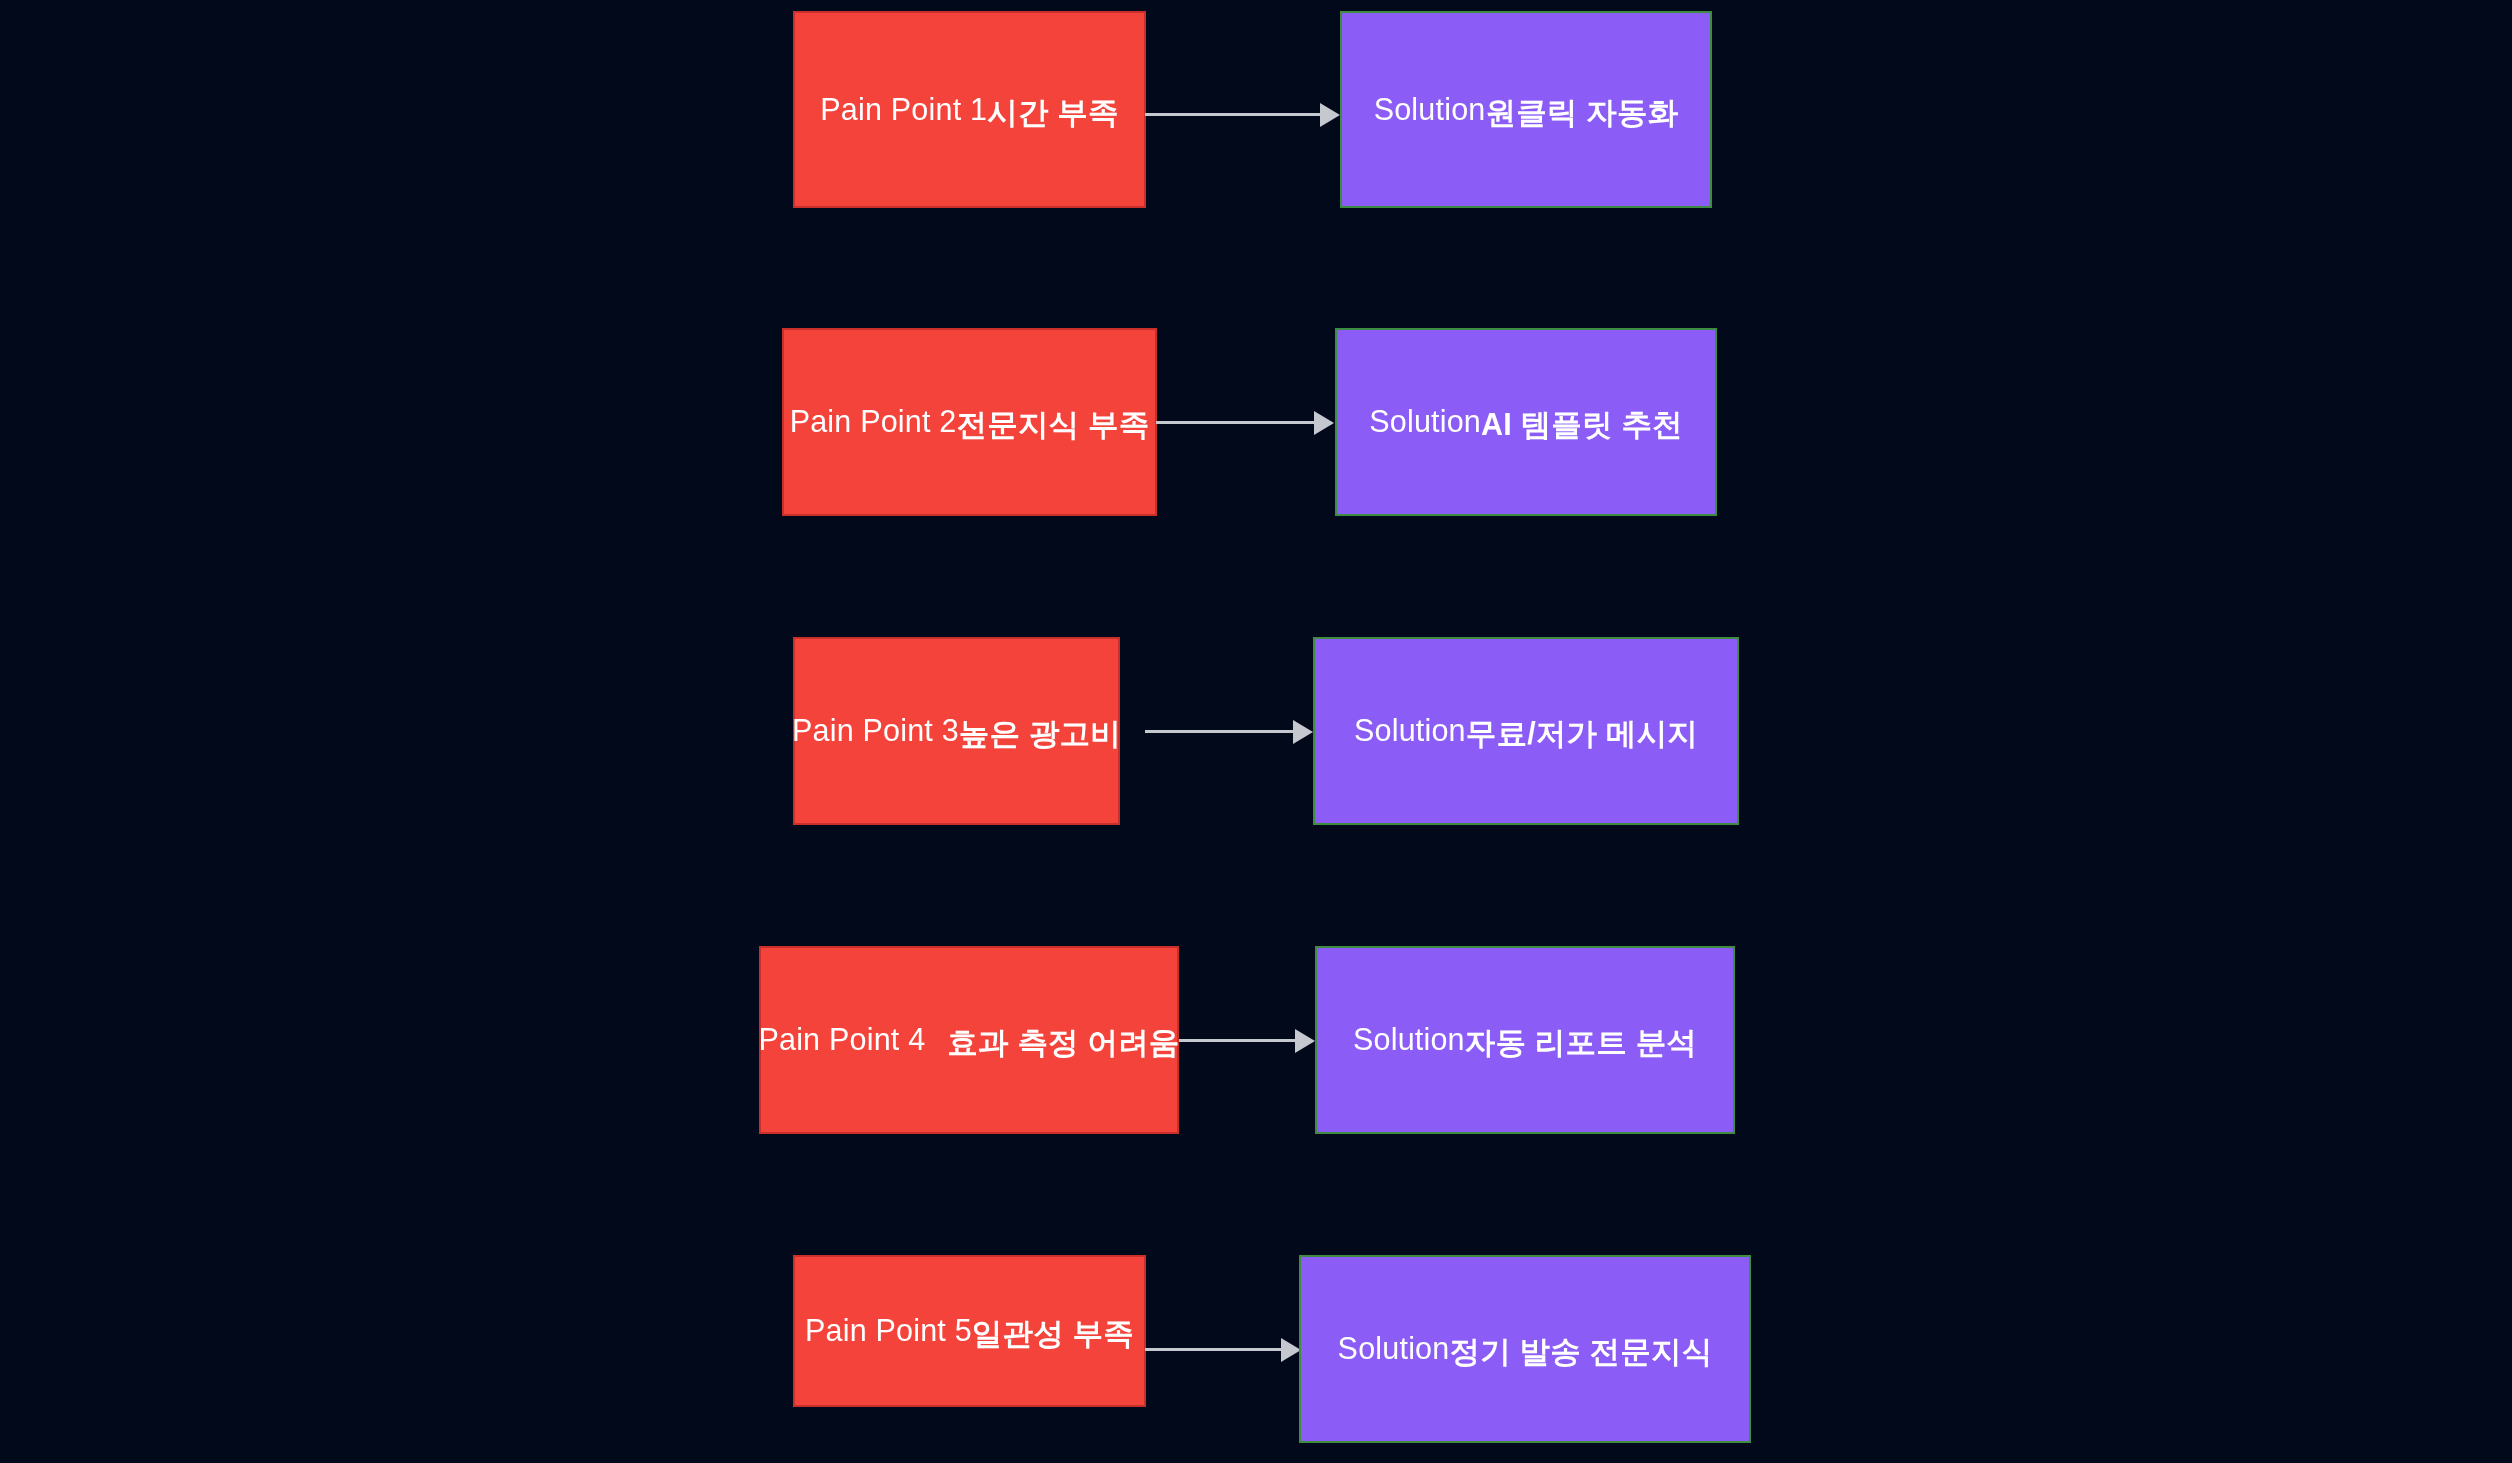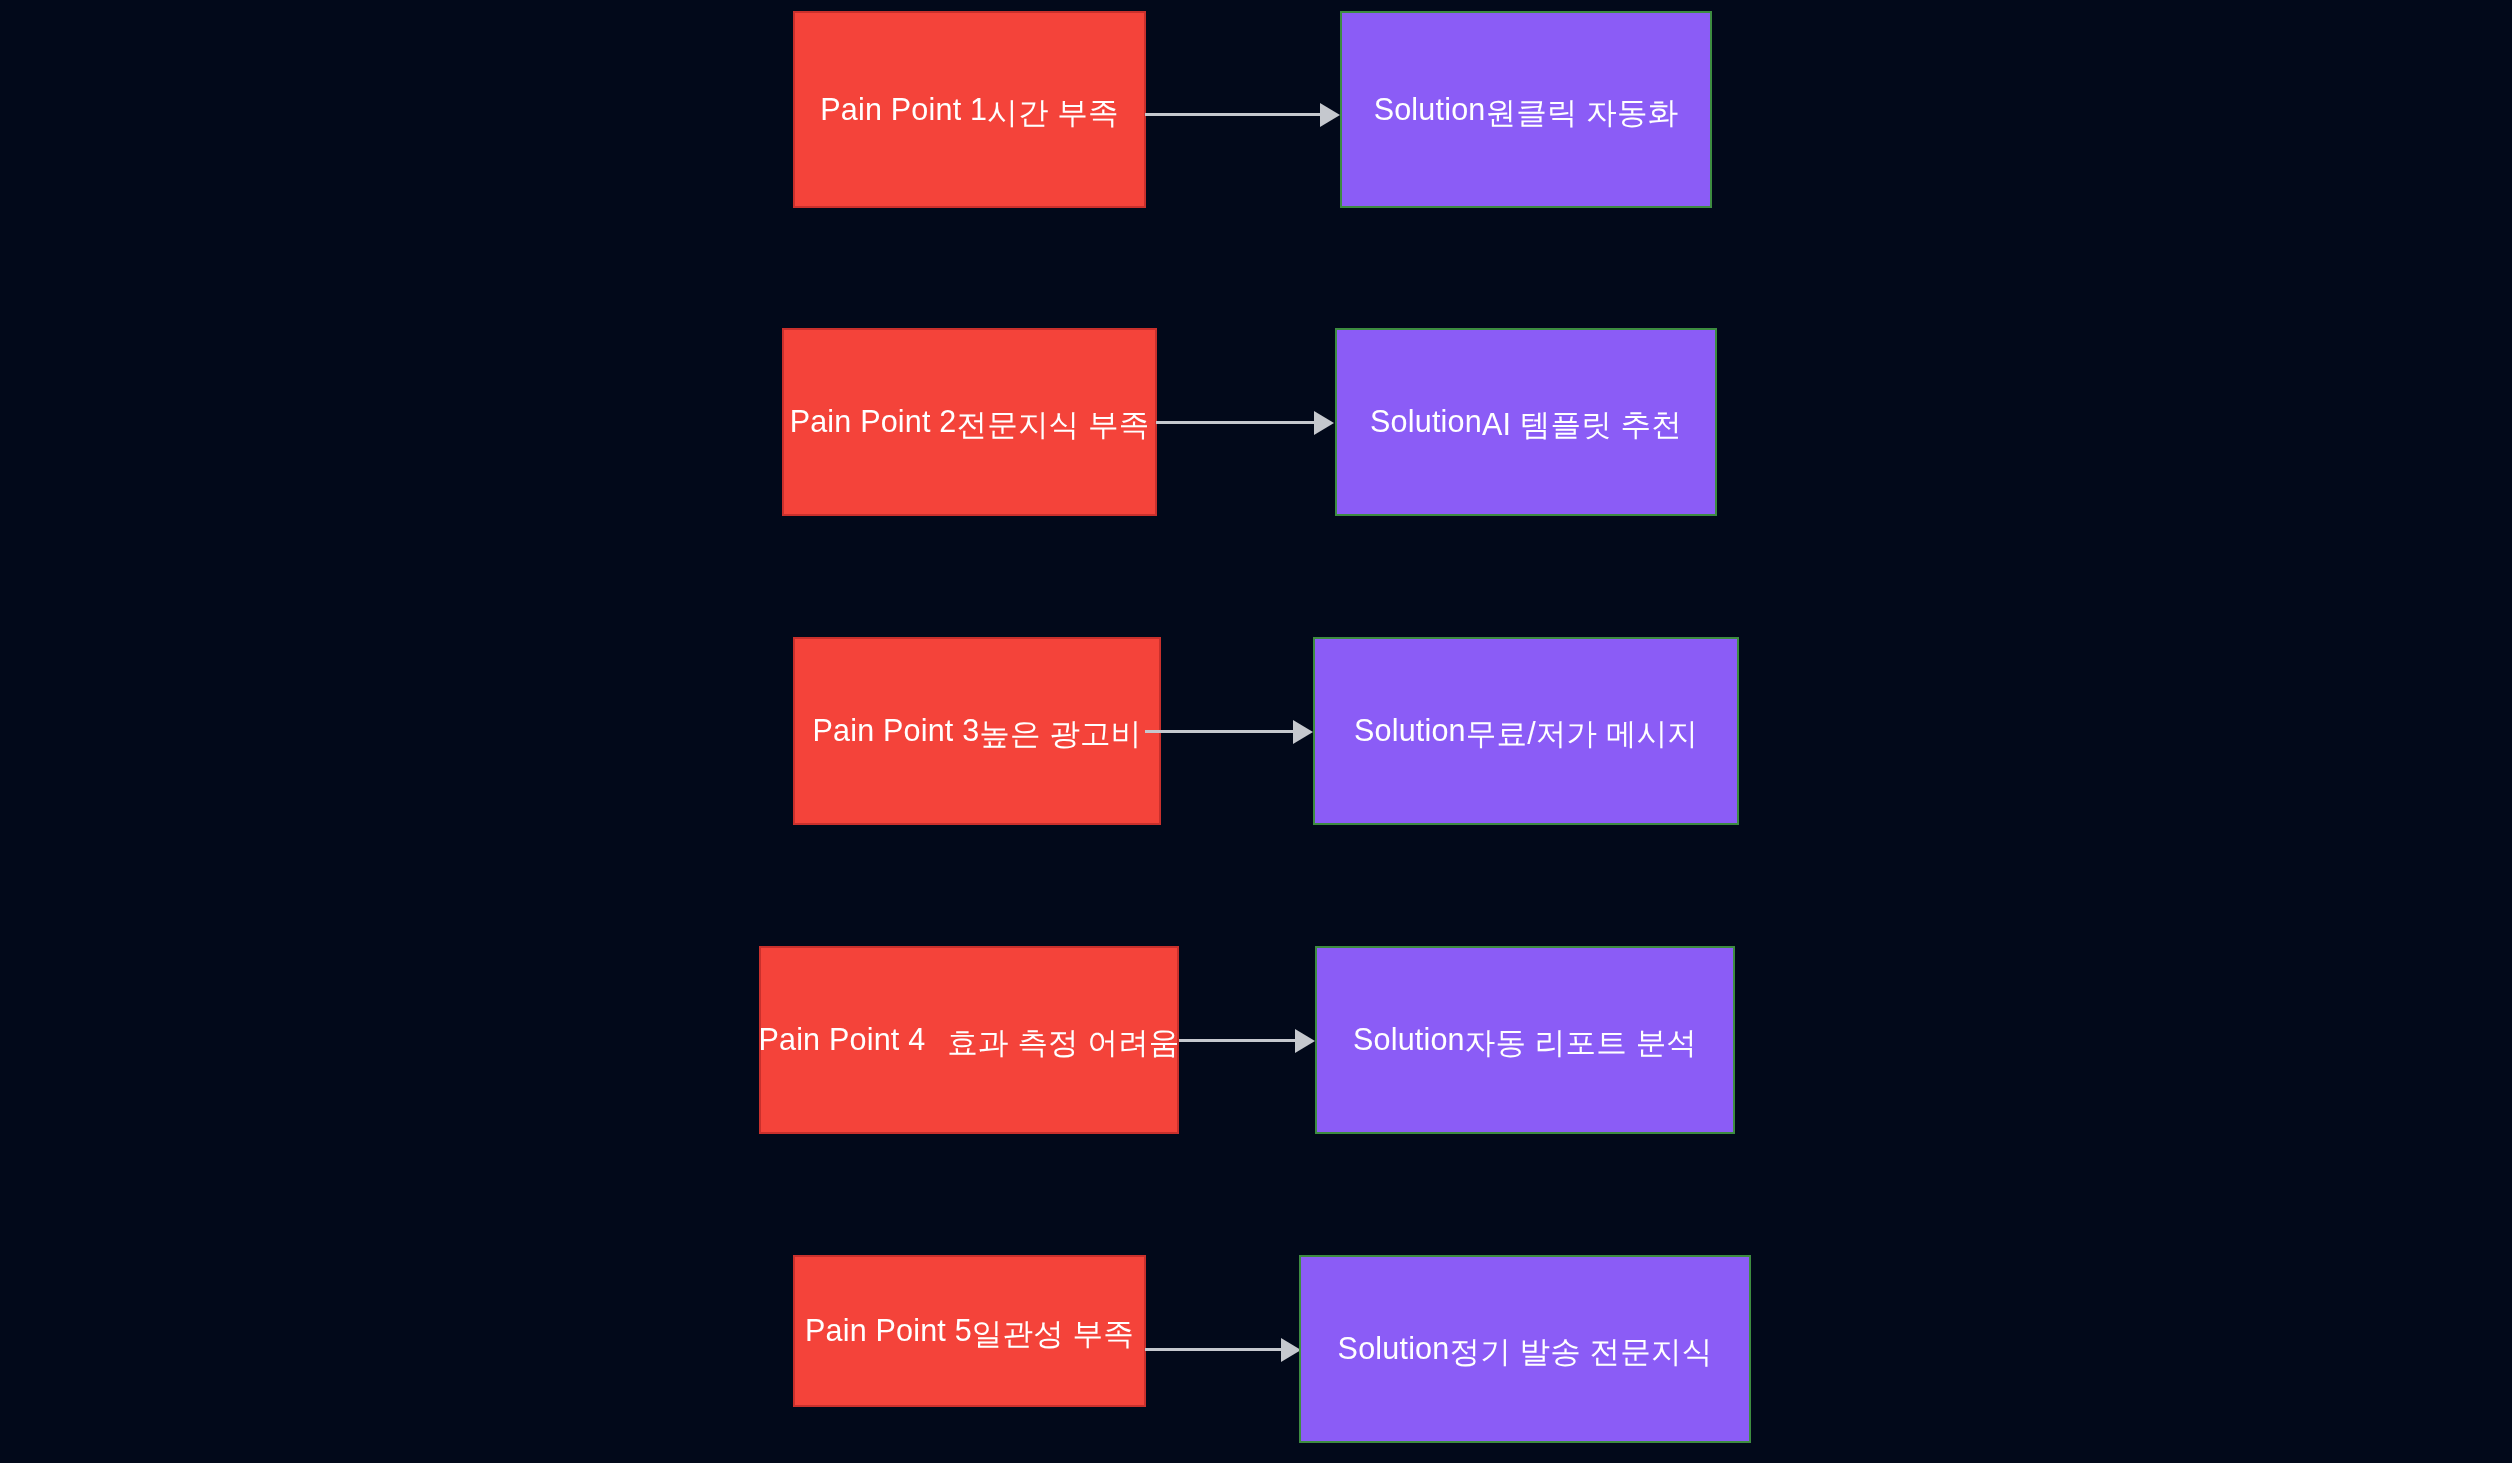--- a/index.html
+++ b/index.html
@@ -27,21 +27,21 @@
     line-height: 1.30;
   }
   .node .ln1 {
     font-size: 30.5px;
     font-weight: 400;
     letter-spacing: 0.2px;
     white-space: nowrap;
   }
   .node .ln2 {
     font-size: 30.5px;
-    font-weight: 400;
+    font-weight: 700;
     letter-spacing: 0.2px;
     white-space: nowrap;
     margin-top: 6.5px;
   }
   .pain {
     background: #f4433a;
     border: 2.8px solid #c9302c;
   }
   .solution {
     background: #8b5cf6;
@@ -92,21 +92,21 @@
   </div>
   <div class="edge" style="left:1156px; top:421px; width:178px; height:2.8px;">
     <div class="edge-line" style="width:158px;"></div>
     <div class="edge-head" style="left:158px;"></div>
   </div>
   <div class="node solution" style="left:1335px; top:328px; width:382px; height:188px;">
     <span class="ln1">Solution</span>
     <span class="ln2">AI 템플릿 추천</span>
   </div>
 
-  <div class="node pain" style="left:793px; top:637px; width:368px; height:188px;">
+  <div class="node pain" style="left:793px; top:637px; width:327px; height:188px;">
     <span class="ln1">Pain Point 3</span>
     <span class="ln2">높은 광고비</span>
   </div>
   <div class="edge" style="left:1145px; top:730px; width:168px; height:2.8px;">
     <div class="edge-line" style="width:148px;"></div>
     <div class="edge-head" style="left:148px;"></div>
   </div>
   <div class="node solution" style="left:1313px; top:637px; width:426px; height:188px;">
     <span class="ln1">Solution</span>
     <span class="ln2">무료/저가 메시지</span>

